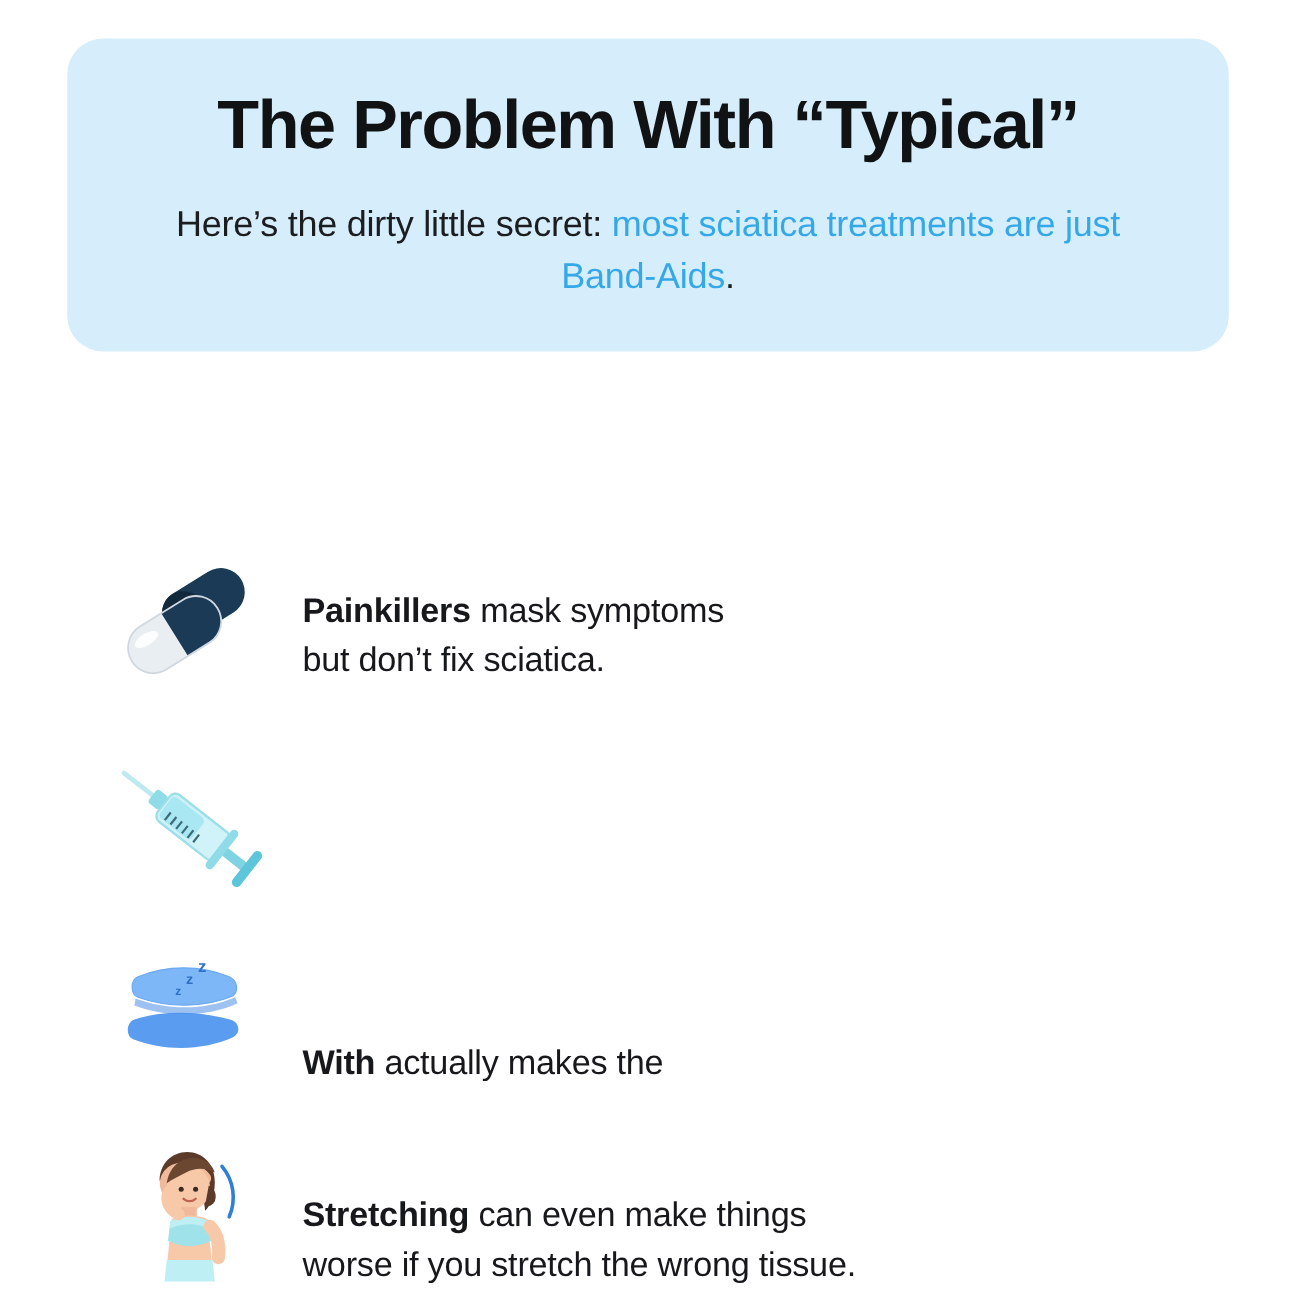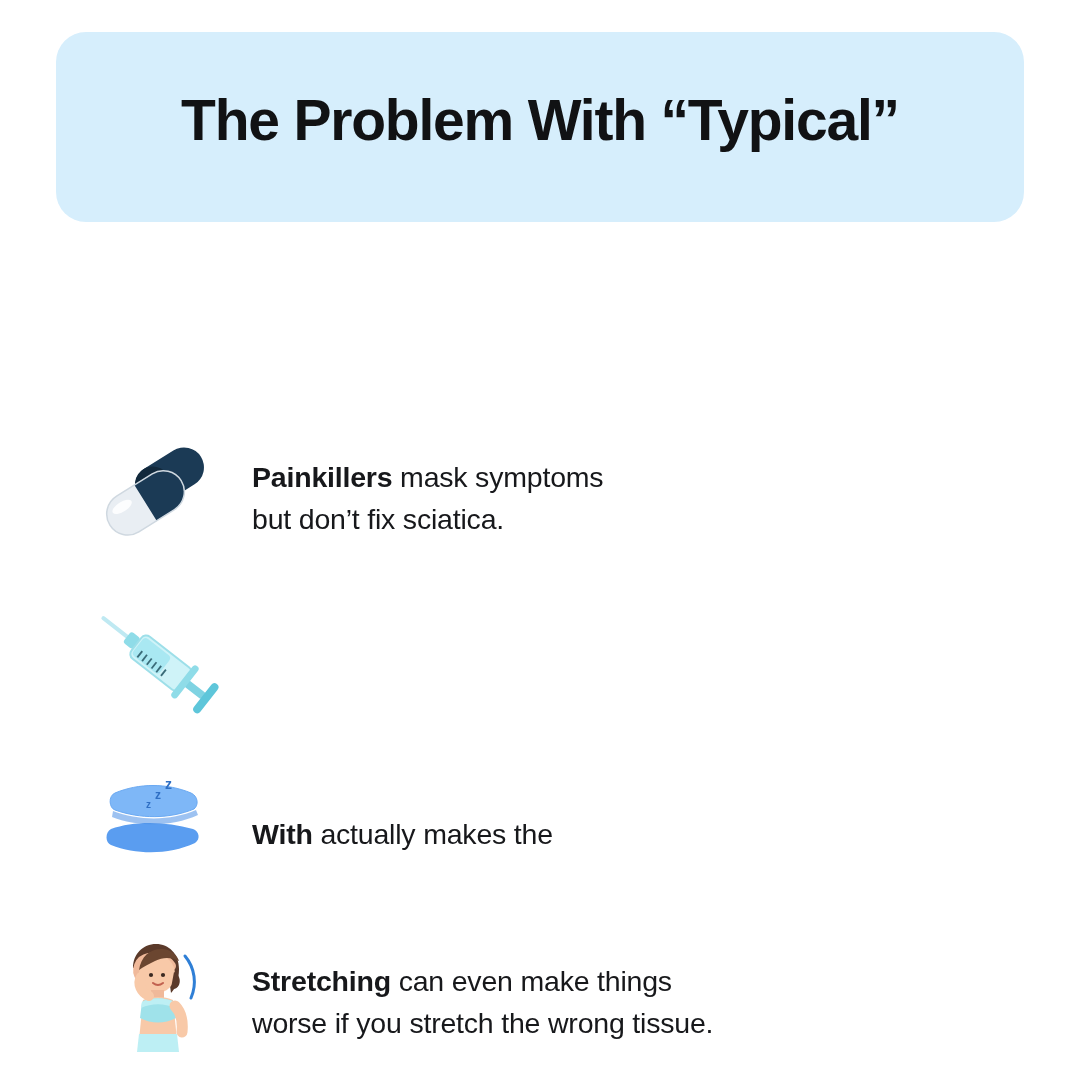--- a/index.html
+++ b/index.html
@@ -23,21 +23,21 @@
 
   
   .hero {
     position: absolute;
     left: 56px;
     top: 32px;
     width: 968px;
     box-sizing: border-box;
     background: #d6eefc;
     border-radius: 30px;
-    padding: 54px 60px 40px 60px;
+    padding: 38px 60px 40px 60px;
     text-align: center;
   }
   .hero-title {
     font-size: 57px;
     line-height: 1.22;
     font-weight: 700;
     letter-spacing: -1.2px;
     color: #111214;
     margin: 0 0 26px 0;
   }
@@ -57,21 +57,21 @@
 
   
   .list {
     position: absolute;
     left: 56px;
     top: 404px;
     width: 968px;
   }
   .row {
     display: flex;
-    align-items: center;
+    align-items: flex-end;
     min-height: 168px;
   }
   .row-icon {
     width: 196px;
     flex: 0 0 196px;
     display: flex;
     align-items: center;
     justify-content: center;
     padding-top: 6px;
   }
@@ -97,20 +97,21 @@
 </style>
 </head>
 <body>
 
 <div class="page">
 
   <div class="hero">
     <h1 class="hero-title">
       <span class="line">The Problem With “Typical”</span>
     </h1>
+    <p class="hero-sub"><span>Here’s the dirty little secret: </span><span class="accent">most sciatica treatments are just Band-Aids</span><span>.</span></p>
   </div>
 
   <div class="list">
 
     <div class="row">
       <div class="row-icon">
         <svg class="icon-svg" width="130" height="110" viewBox="0 0 130 110" aria-hidden="true">
 
           <g transform="rotate(-32 78 42)">
             <rect x="44" y="22" width="74" height="40" rx="20" fill="#1b3a55"></rect>

